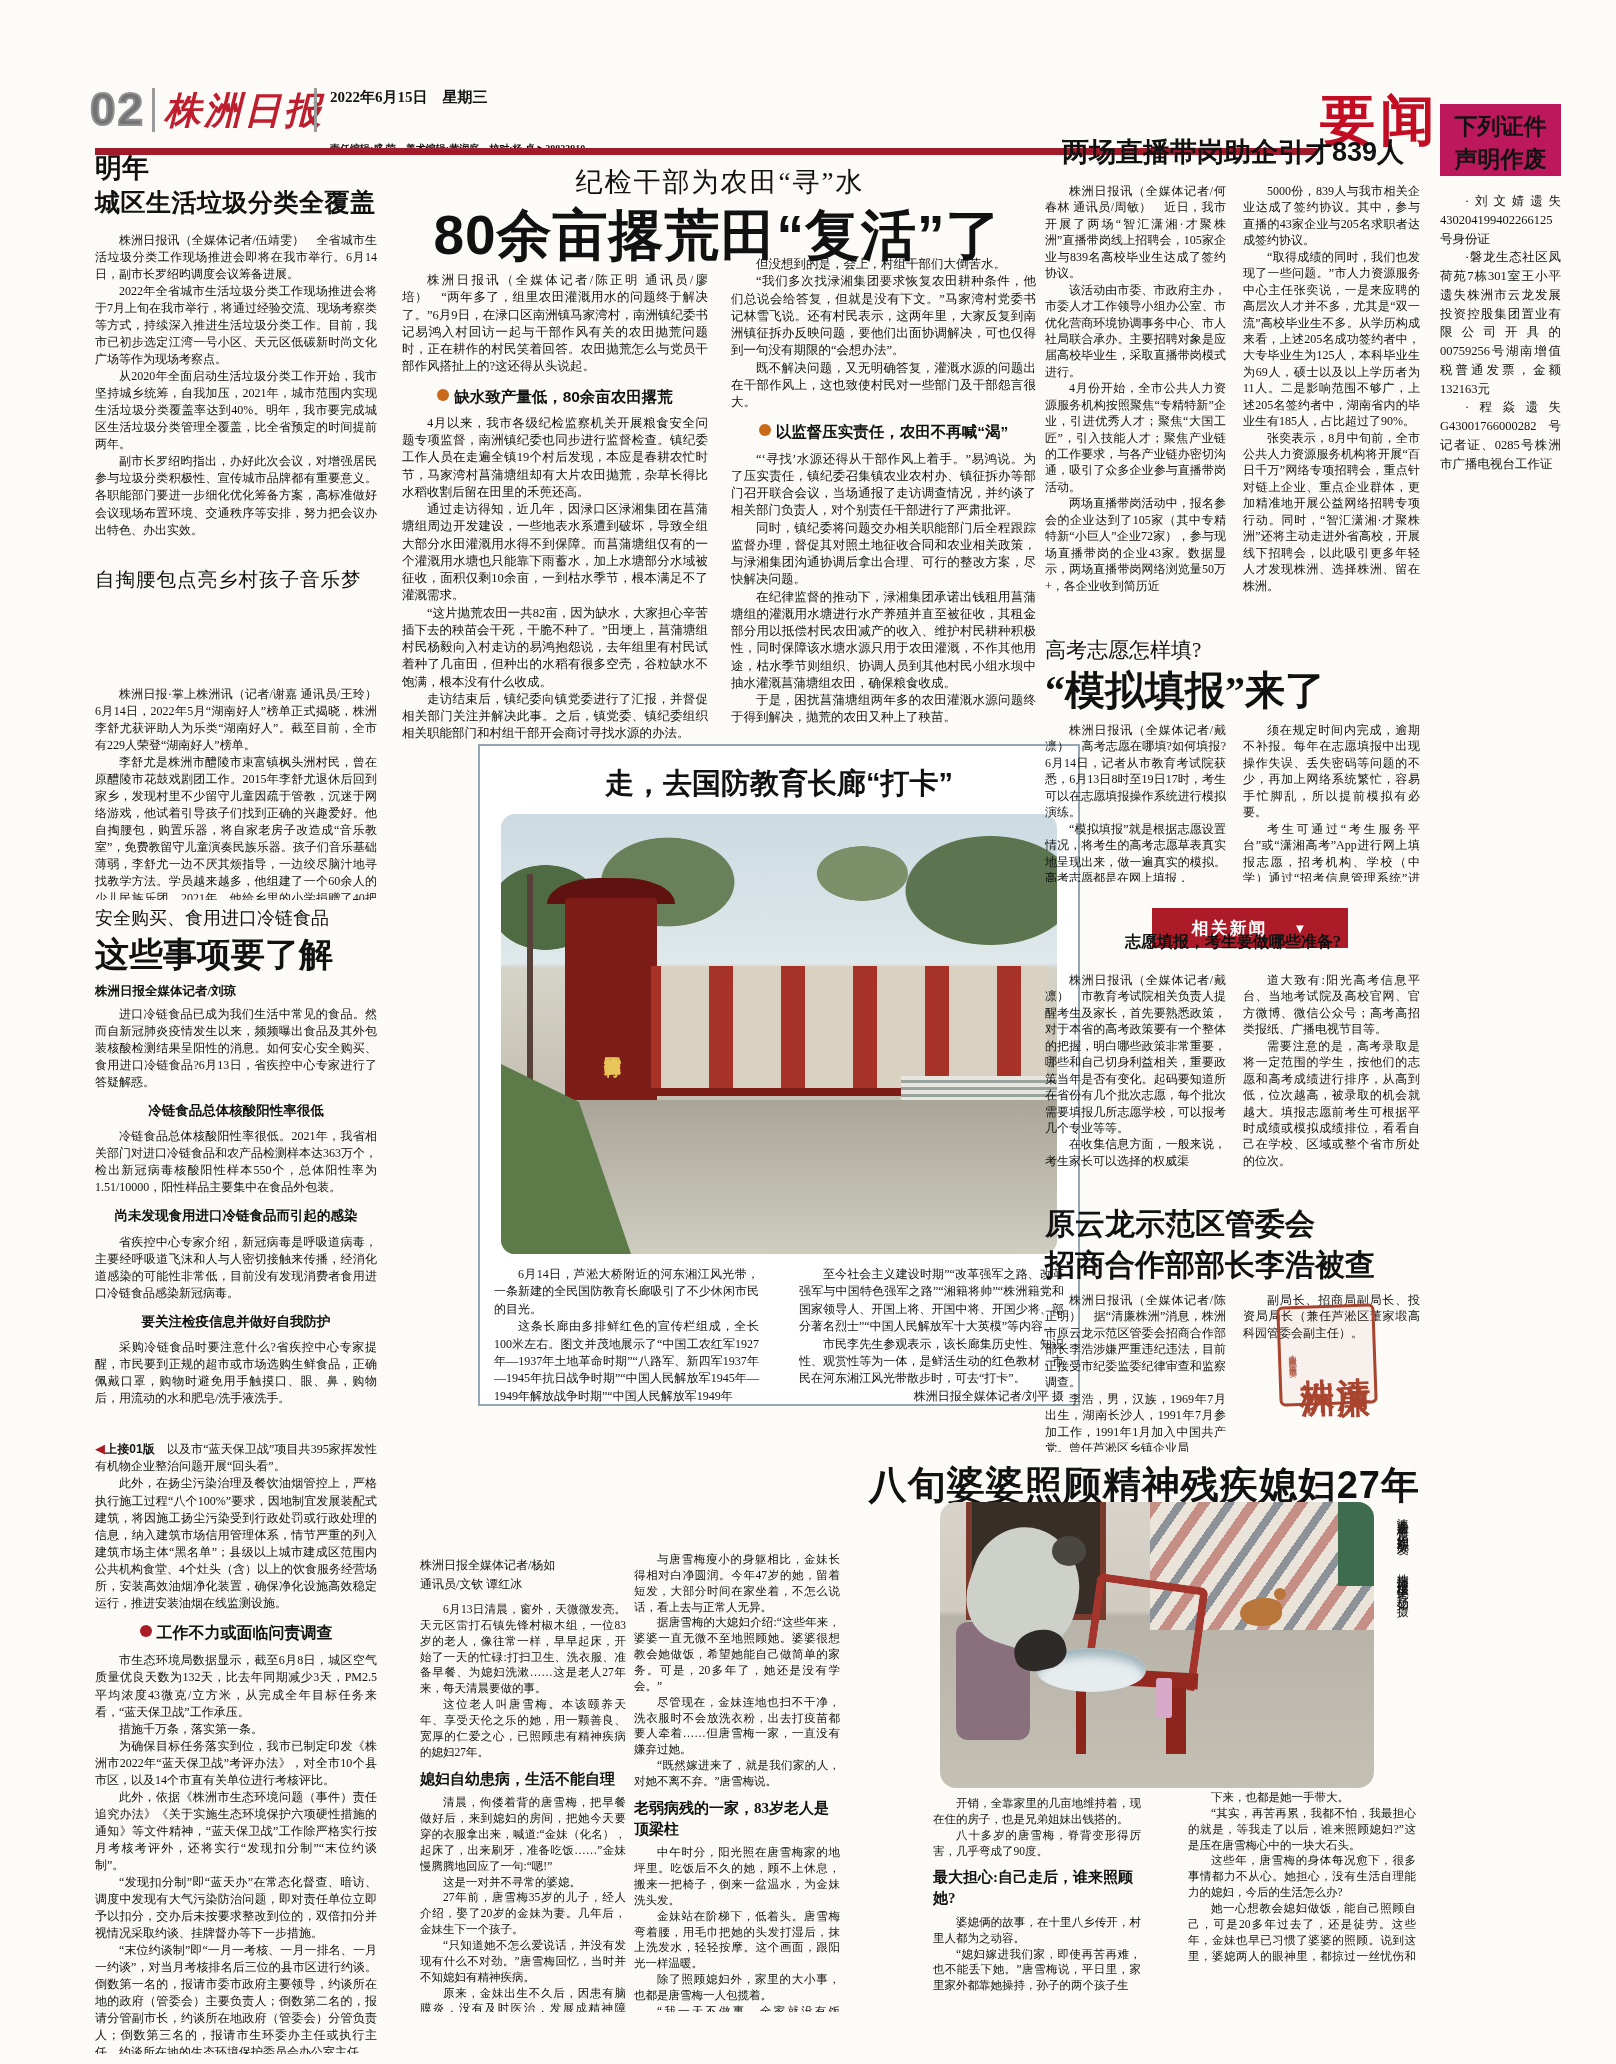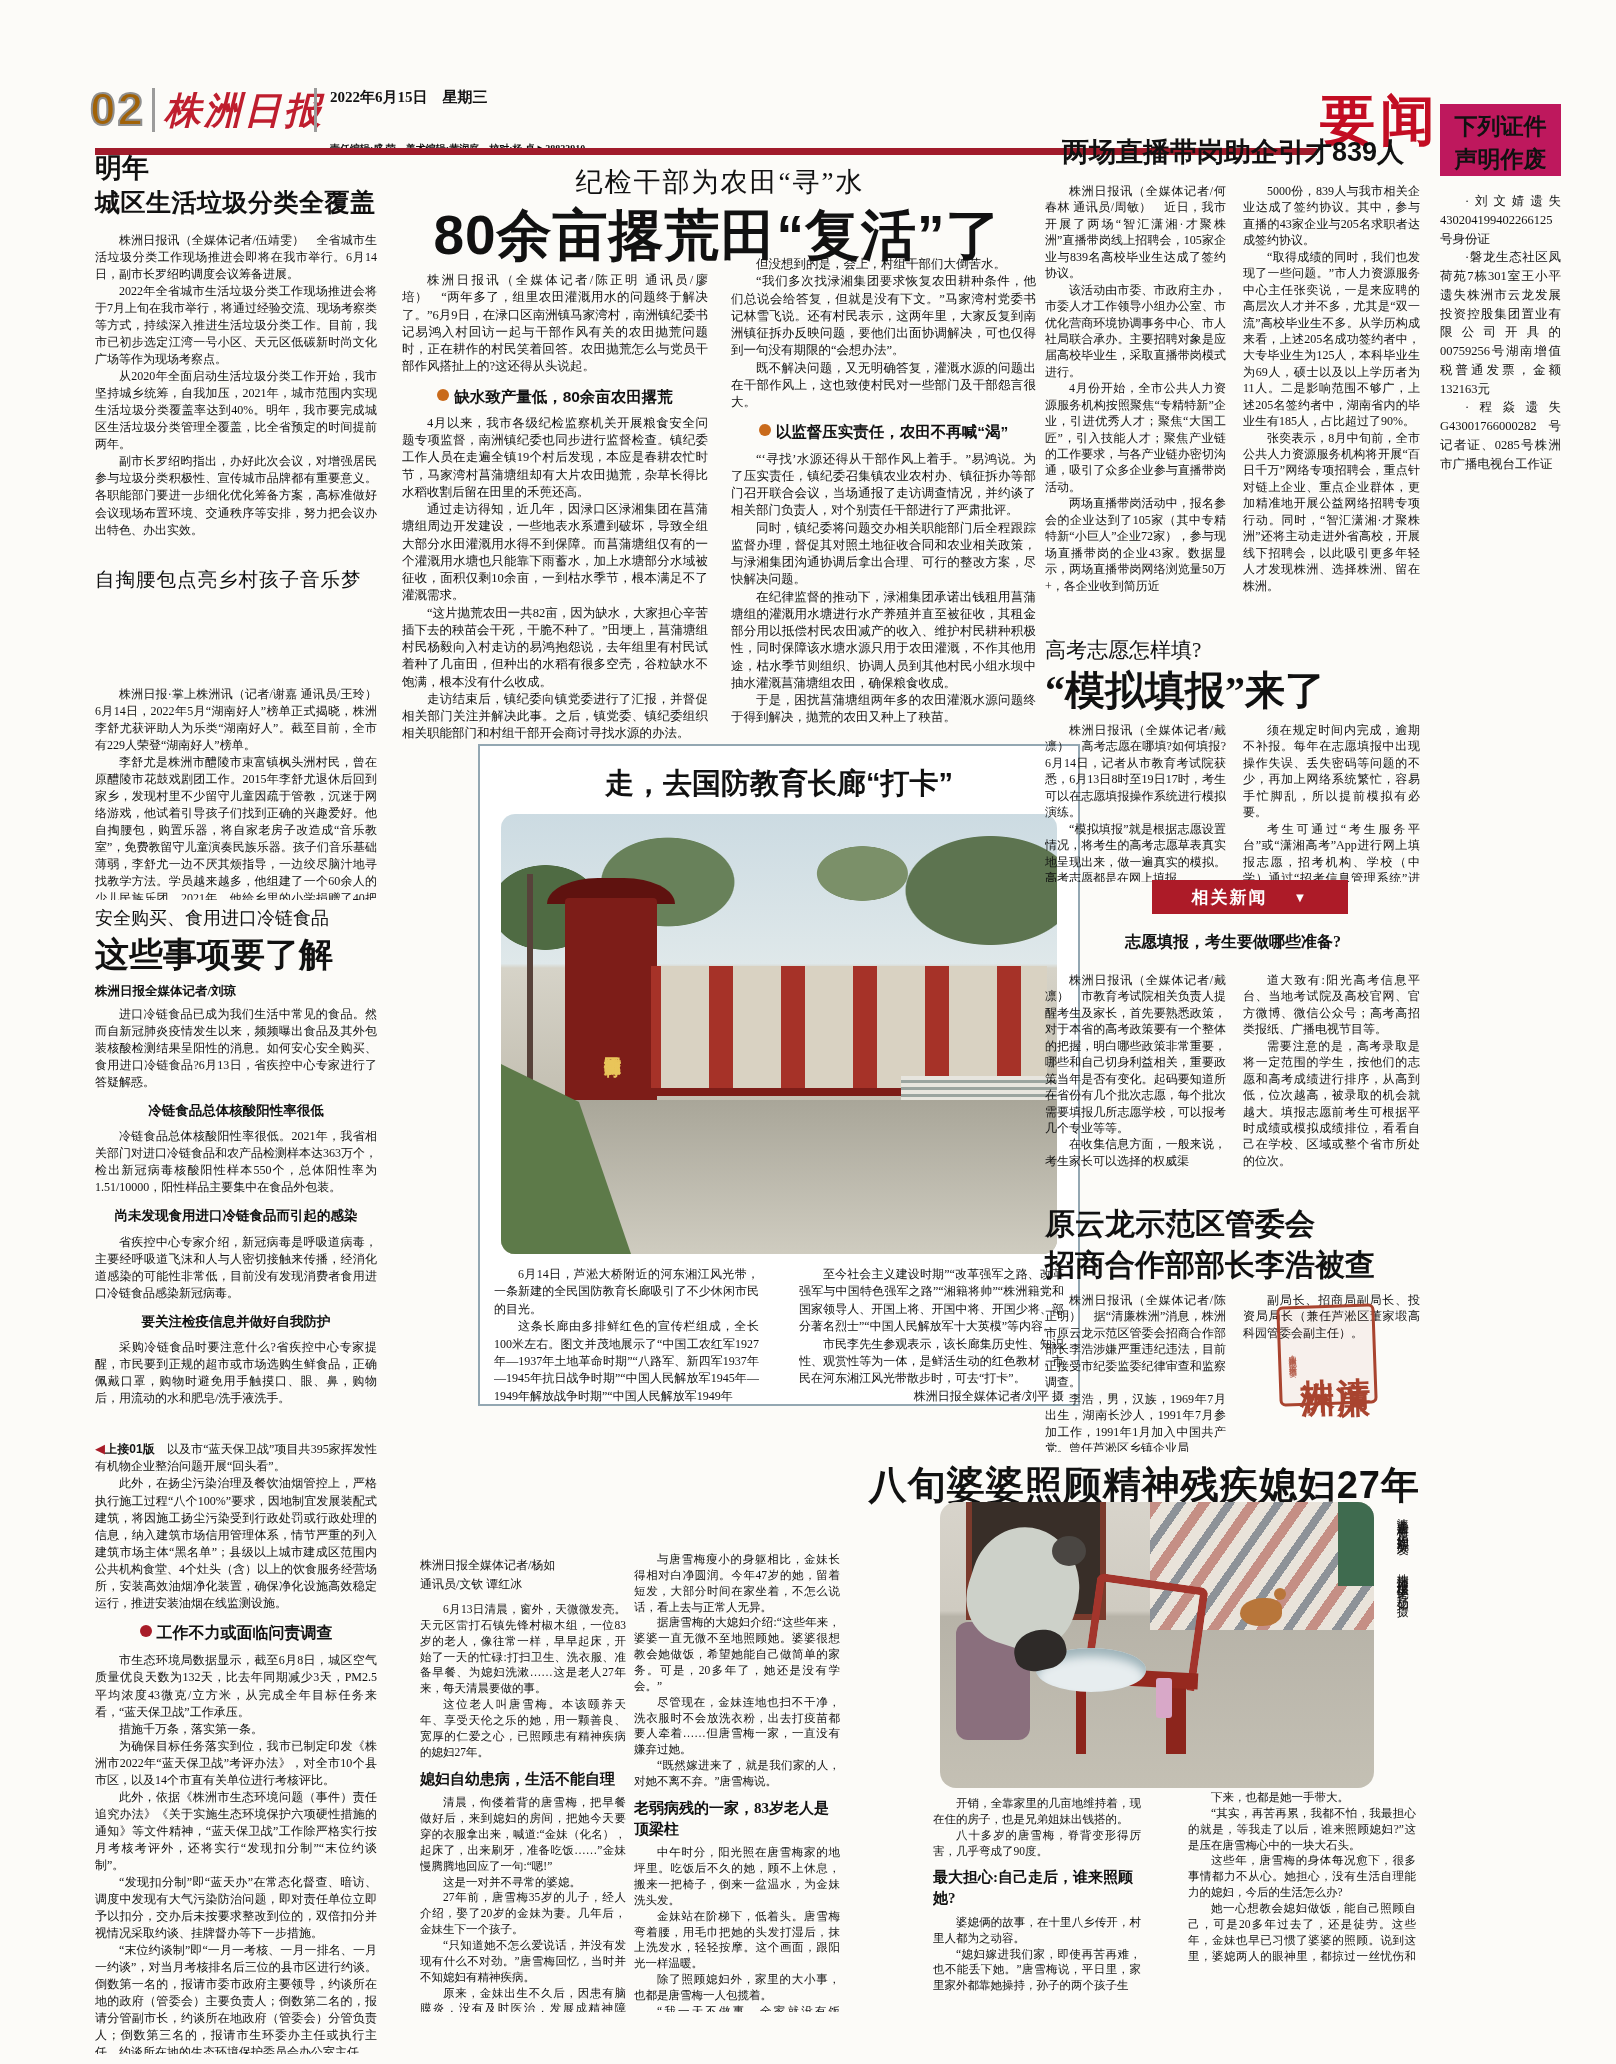--- a/index.html
+++ b/index.html
@@ -7,21 +7,21 @@
         font-family:"Liberation Serif","DejaVu Serif",serif;color:#111;}
   .abs{position:absolute;}
   .sans{font-family:"Liberation Sans","DejaVu Sans",sans-serif;}
   .txt{text-align:justify;overflow:hidden;}
   .txt p.para{margin:0;text-indent:2em;}
   .txt p.sub{margin:10px 0 8px 0;font-weight:bold;text-align:center;text-indent:0;}
   .txt p.sub .dot{display:inline-block;width:12px;height:12px;border-radius:50%;vertical-align:1px;margin-right:5px;}
   .txt p.sub .dot.orange{background:#c96a1b;}
   .txt p.sub .dot.red{background:#a81c28;}
   
-  .pagenum{left:90px;top:82px;font-size:46px;font-weight:bold;color:#a16207;-webkit-text-stroke:2px #8f8f8f;letter-spacing:2px;}
+  .pagenum{left:90px;top:82px;font-size:46px;font-weight:bold;color:#737373;-webkit-text-stroke:2px #8f8f8f;letter-spacing:2px;}
   .vdiv{width:3px;background:#9b9b9b;}
   .masthead{left:164px;top:86px;font-size:37px;font-weight:bold;font-style:italic;color:#bf1e2e;letter-spacing:3px;}
   .dateline{left:330px;top:88px;font-size:15px;font-weight:bold;}
   .editors{left:330px;top:113px;font-size:10px;font-weight:bold;margin-top:29px;}
   .redrule{left:95px;top:148px;width:1222px;height:7px;background:#a11b2b;}
   .yaowen{left:1320px;top:84px;font-size:55px;font-weight:bold;color:#c30d23;letter-spacing:5px;}
   
   .nbox{left:1440px;top:104px;width:121px;height:72px;background:#be185d;text-align:center;
         font-size:23px;font-weight:bold;line-height:1.45;padding-top:6px;box-sizing:border-box;}
   .nitems{left:1440px;top:192px;width:121px;height:290px;font-size:12.5px;line-height:1.5;}
@@ -77,21 +77,21 @@
   .rail{position:absolute;left:400px;top:262px;width:156px;height:26px;
         background:repeating-linear-gradient(#e7e5de 0 4px,#9aa49f 4px 7px);}
   
   .r1t{left:1043px;width:380px;top:134px;text-align:center;font-size:27px;font-weight:bold;}
   .rcolA{left:1045px;width:181px;}
   .rcolB{left:1243px;width:177px;}
   .r1c{top:183px;height:448px;font-size:12px;line-height:1.37;}
   .r2k{left:1045px;top:636px;font-size:21px;}
   .r2t{left:1045px;top:663px;font-size:40px;font-weight:bold;}
   .r2c{top:722px;height:160px;font-size:12px;line-height:1.37;}
-  .badge{left:1152px;top:880px;width:196px;height:34px;background:#ad1b28;color:#fff;
+  .badge{left:1152px;top:908px;width:196px;height:40px;background:#ad1b28;color:#fff;
          display:flex;align-items:center;justify-content:center;gap:26px;font-size:17px;font-weight:bold;letter-spacing:2px;}
   .badge .tri{font-size:13px;}
   .r3t{left:1043px;width:380px;top:932px;text-align:center;font-size:16px;font-weight:bold;}
   .r3c{top:972px;height:226px;font-size:12px;line-height:1.37;}
   .r4t{left:1045px;top:1204px;font-size:30px;font-weight:bold;line-height:1.35;}
   .r4c{top:1292px;height:160px;font-size:12px;line-height:1.37;}
   .seal{left:1278px;top:1305px;width:92px;height:94px;border:3px solid #a9442f;border-radius:6px;
         transform:rotate(-2deg);color:#a9442f;display:flex;flex-direction:row-reverse;align-items:center;
         justify-content:center;gap:2px;background:rgba(169,68,47,.06);}
   .seal .col{writing-mode:vertical-rl;font-size:34px;font-weight:bold;line-height:1;letter-spacing:4px;

